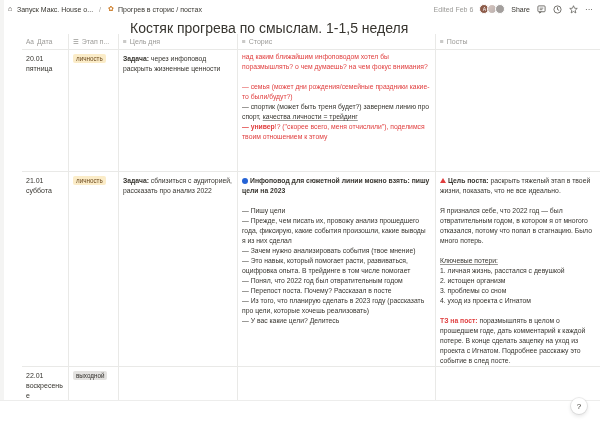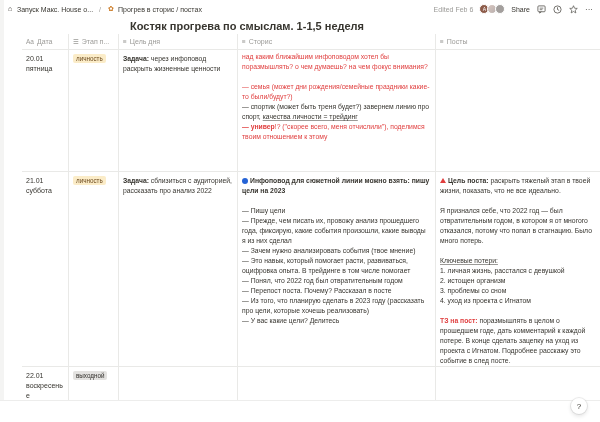--- a/index.html
+++ b/index.html
@@ -15,21 +15,21 @@
   .edited { color: #9b9a97; font-size: 7px; }
   .avatars { display: flex; align-items: center; }
   .avatar { width: 10px; height: 10px; border-radius: 50%; margin-left: -2px; border: 1px solid #fff; font-size: 5px; color: #fff; display: flex; align-items: center; justify-content: center; }
   .av1 { background: #8d5c4a; margin-left: 0; }
   .av2 { background: linear-gradient(135deg, #d8c6c0, #b9b0ae); }
   .av3 { background: #a39f9d; }
   .share { font-size: 7px; color: #37352f; cursor: pointer; }
   .tb-icon { width: 10px; height: 10px; display: flex; align-items: center; justify-content: center; font-size: 8px; color: #55534e; cursor: pointer; }
 
   
-  .title { position: absolute; left: 130px; top: 20px; font-size: 11px; font-weight: bold; color: #37352f; white-space: nowrap; }
+  .title { position: absolute; left: 130px; top: 20px; font-size: 14px; font-weight: normal; color: #37352f; white-space: nowrap; }
 
   
   .table { position: absolute; left: 22px; top: 34px; width: 578px; }
   .thead { display: flex; height: 16px; border-bottom: 1px solid #e9e9e7; }
   .th { font-size: 7px; color: #9b9a97; display: flex; align-items: center; gap: 3px; padding-left: 4px; border-right: 1px solid #e9e9e7; white-space: nowrap; overflow: hidden; }
   .th:last-child { border-right: none; }
   .th-ico { font-size: 6.5px; color: #9b9a97; }
 
   .c1 { width: 47px; }
   .c2 { width: 50px; }

